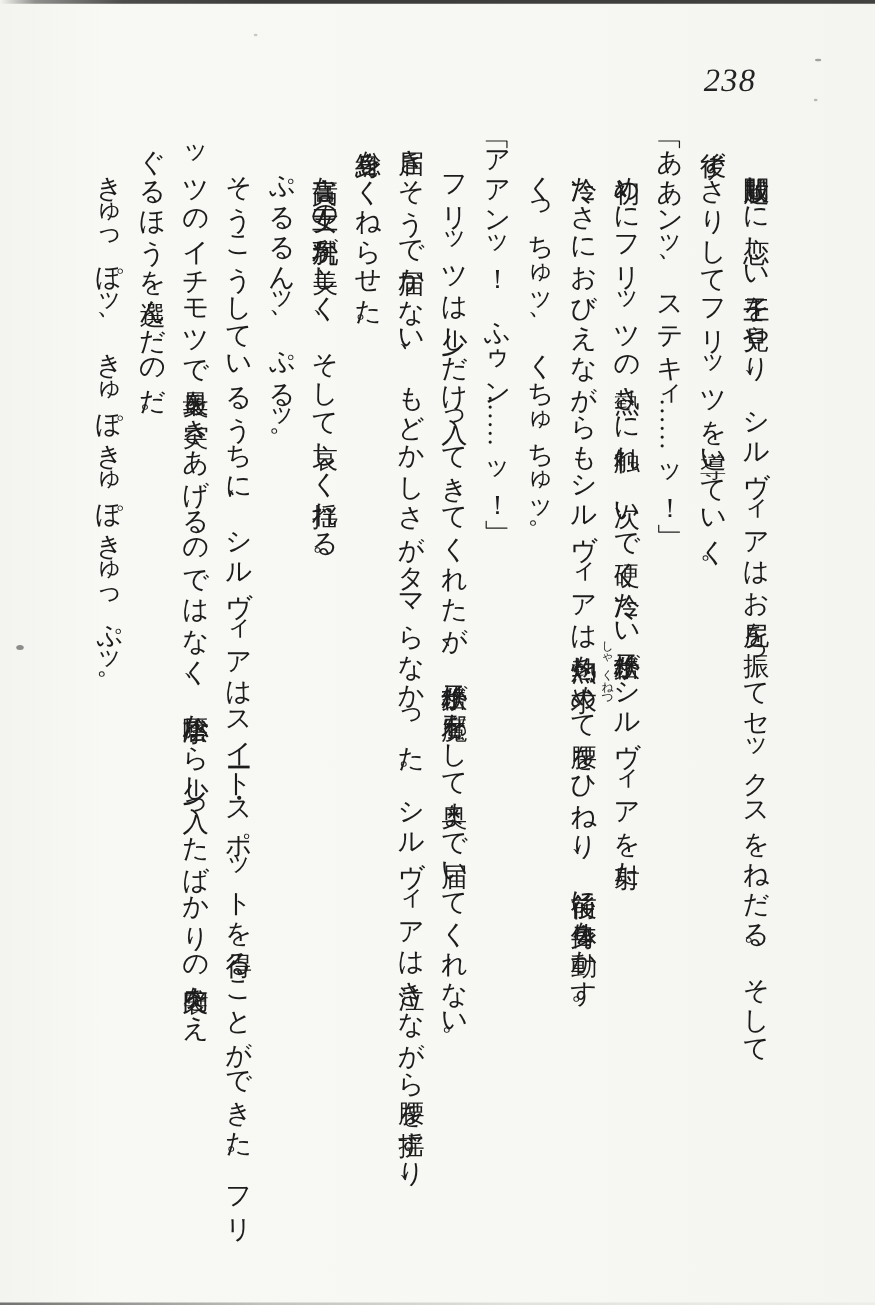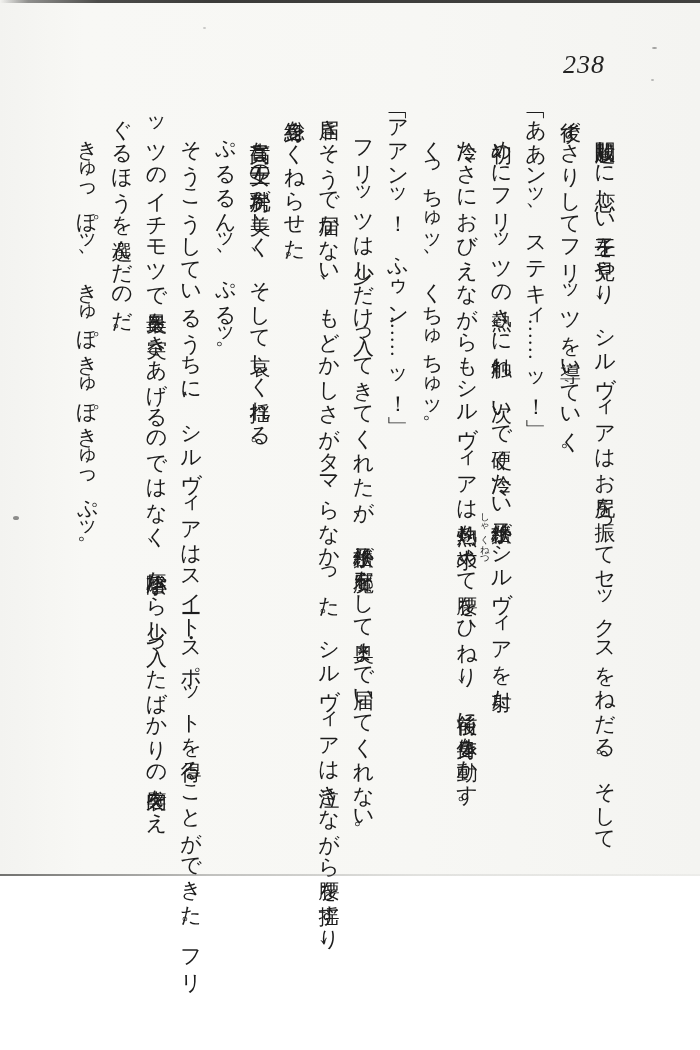--- a/index.html
+++ b/index.html
@@ -1,21 +1,21 @@
 <!DOCTYPE html>
 <html lang="ja"><head>
 <meta charset="utf-8">
 <style>
   html,body{margin:0;padding:0;}
   body{
     width:700px;height:1050px;overflow:hidden;
     font-family:"Liberation Serif","DejaVu Serif",serif;
   }
   .page{
-    position:relative;width:700px;height:876px;
+    position:relative;width:700px;height:1044px;
     background:linear-gradient(90deg,#f3f3f0 0%,#f8f8f5 12%,#f7f7f4 60%,#f4f4f1 100%);
   }
   
   .edge-top{
     position:absolute;top:0;left:0;width:700px;height:3px;
     background:linear-gradient(to right,rgba(60,60,58,0) 0%,rgba(60,60,58,.55) 4%,rgba(58,58,56,.9) 14%,#3c3c3a 30%,#41413f 100%);
   }
   
   .edge-bottom{
     position:absolute;bottom:0;left:0;width:700px;height:2px;

